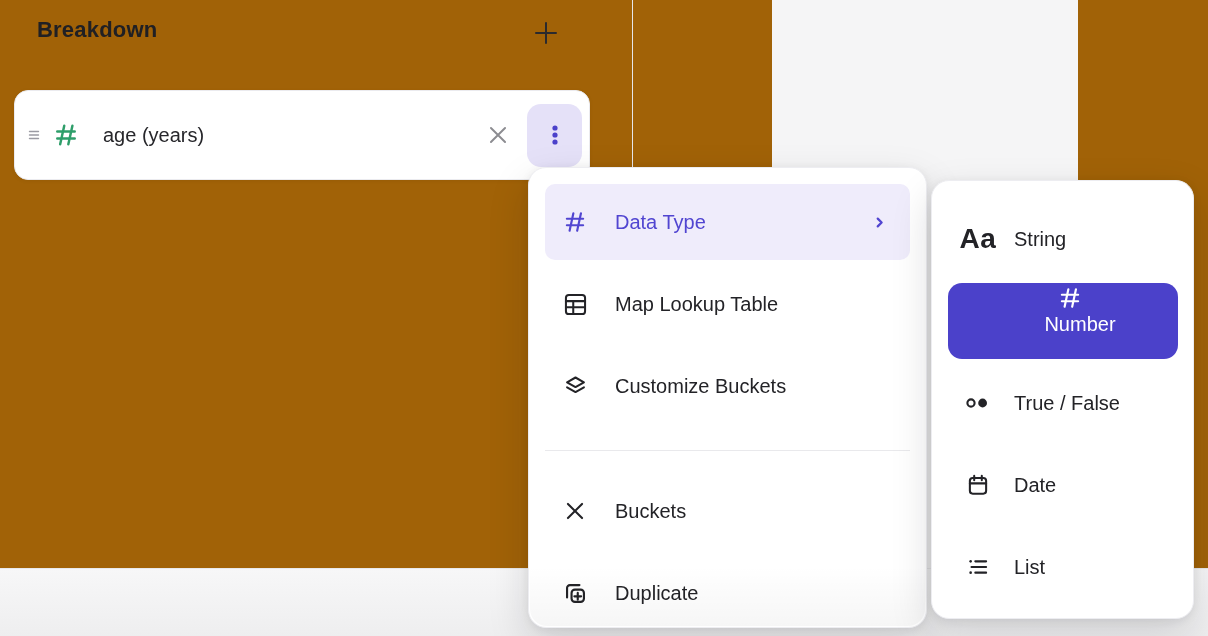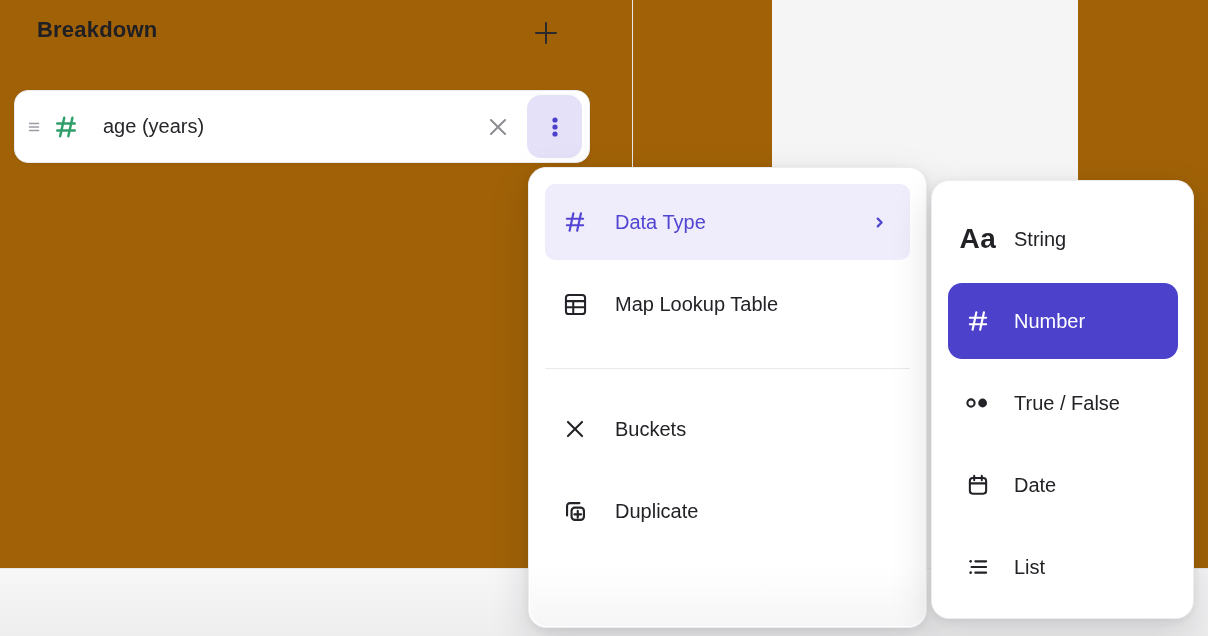--- a/index.html
+++ b/index.html
@@ -17,21 +17,21 @@
     border-top:1px solid #e9e9eb;
   }
   
   .panel-title{position:absolute;left:37px;top:17px;font-size:22px;font-weight:700;color:#202024;letter-spacing:.2px;}
   .add-btn{
     position:absolute;left:527px;top:14px;width:38px;height:38px;border:0;background:transparent;
     display:flex;align-items:center;justify-content:center;color:#2a2a2e;cursor:pointer;padding:0;
   }
   
   .field-card{
-    position:absolute;left:14px;top:90px;width:576px;height:73px;box-sizing:border-box;
+    position:absolute;left:14px;top:90px;width:576px;height:90px;box-sizing:border-box;
     background:#fff;border:1px solid #ebebef;border-radius:14px;
     box-shadow:0 1px 4px rgba(0,0,0,.06);
     display:flex;align-items:center;
   }
   .drag-handle{margin-left:10px;width:18px;height:24px;display:flex;align-items:center;justify-content:center;color:#9b9ba3;cursor:grab;}
   .field-type{margin-left:8px;width:30px;height:30px;display:flex;align-items:center;justify-content:center;color:#2e9e6a;}
   .field-label{margin-left:22px;font-size:20px;font-weight:500;color:#27272b;}
   .spacer{flex:1;}
   .icon-btn{border:0;background:transparent;padding:0;display:flex;align-items:center;justify-content:center;cursor:pointer;}
   .remove-btn{width:34px;height:34px;color:#8c8c91;margin-right:12px;}
@@ -56,21 +56,21 @@
     font-size:20px;font-weight:500;color:#232327;cursor:pointer;flex:0 0 auto;
   }
   .menu-row:last-child{margin-bottom:0;align-items:center;}
   .main-menu .menu-row{padding:0 4px 0 16px;}
   .main-menu .menu-row.selected{background:#efecfb;color:#5145d1;border-radius:10px;}
   .main-menu .row-icon{width:28px;height:28px;display:flex;align-items:center;justify-content:center;flex:0 0 auto;}
   .main-menu .row-label{margin-left:26px;white-space:nowrap;}
   .row-chevron{margin-left:auto;margin-right:18px;display:flex;align-items:center;color:#5145d1;}
   .menu-divider{height:1px;background:#e9e9ec;margin:20px 0 22px 0;flex:0 0 auto;}
   .sub-menu .menu-row{padding:0 0 0 14px;border-radius:14px;}
-  .sub-menu .menu-row.selected{background:#4b41ca;color:#ffffff;}
+  .sub-menu .menu-row.selected{background:#4b41ca;color:#ffffff;flex-direction:column;}
   .sub-menu .row-icon{width:32px;height:30px;display:flex;align-items:center;justify-content:center;flex:0 0 auto;}
   .sub-menu .row-label{margin-left:20px;white-space:nowrap;}
   .aa-glyph{font-size:28px;font-weight:700;letter-spacing:.5px;}
   svg{display:block;}
 </style>
 </head>
 <body>
 
 <div class="screen">
 
@@ -137,20 +137,29 @@
     <div class="menu-row">
       <span class="row-icon">
         <svg width="27" height="27" viewBox="0 0 24 24" fill="none" stroke="currentColor" stroke-width="1.8" stroke-linecap="round" stroke-linejoin="round">
             <rect x="3.5" y="3.5" width="17" height="17" rx="2.6"></rect>
             <path d="M3.5 9h17M3.5 14.5h17M10 9v11.5"></path>
           </svg>
       </span>
       <span class="row-label">Map Lookup Table</span>
     </div>
 
+    <div class="menu-row">
+      <span class="row-icon">
+        <svg width="27" height="27" viewBox="0 0 24 24" fill="none" stroke="currentColor" stroke-width="1.8" stroke-linecap="round" stroke-linejoin="round">
+            <path d="M12 4 4.5 8.3l7.5 4.2 7.5-4.2L12 4z"></path>
+            <path d="M4.5 12.7 12 16.9l7.5-4.2"></path>
+          </svg>
+      </span>
+      <span class="row-label">Customize Buckets</span>
+    </div>
 
     <div class="menu-divider"></div>
 
     <div class="menu-row">
       <span class="row-icon">
         <svg width="26" height="26" viewBox="0 0 24 24" fill="none" stroke="currentColor" stroke-width="1.9" stroke-linecap="round">
             <path d="M5.5 5.5l13 13M18.5 5.5l-13 13"></path>
           </svg>
       </span>
       <span class="row-label">Buckets</span>

